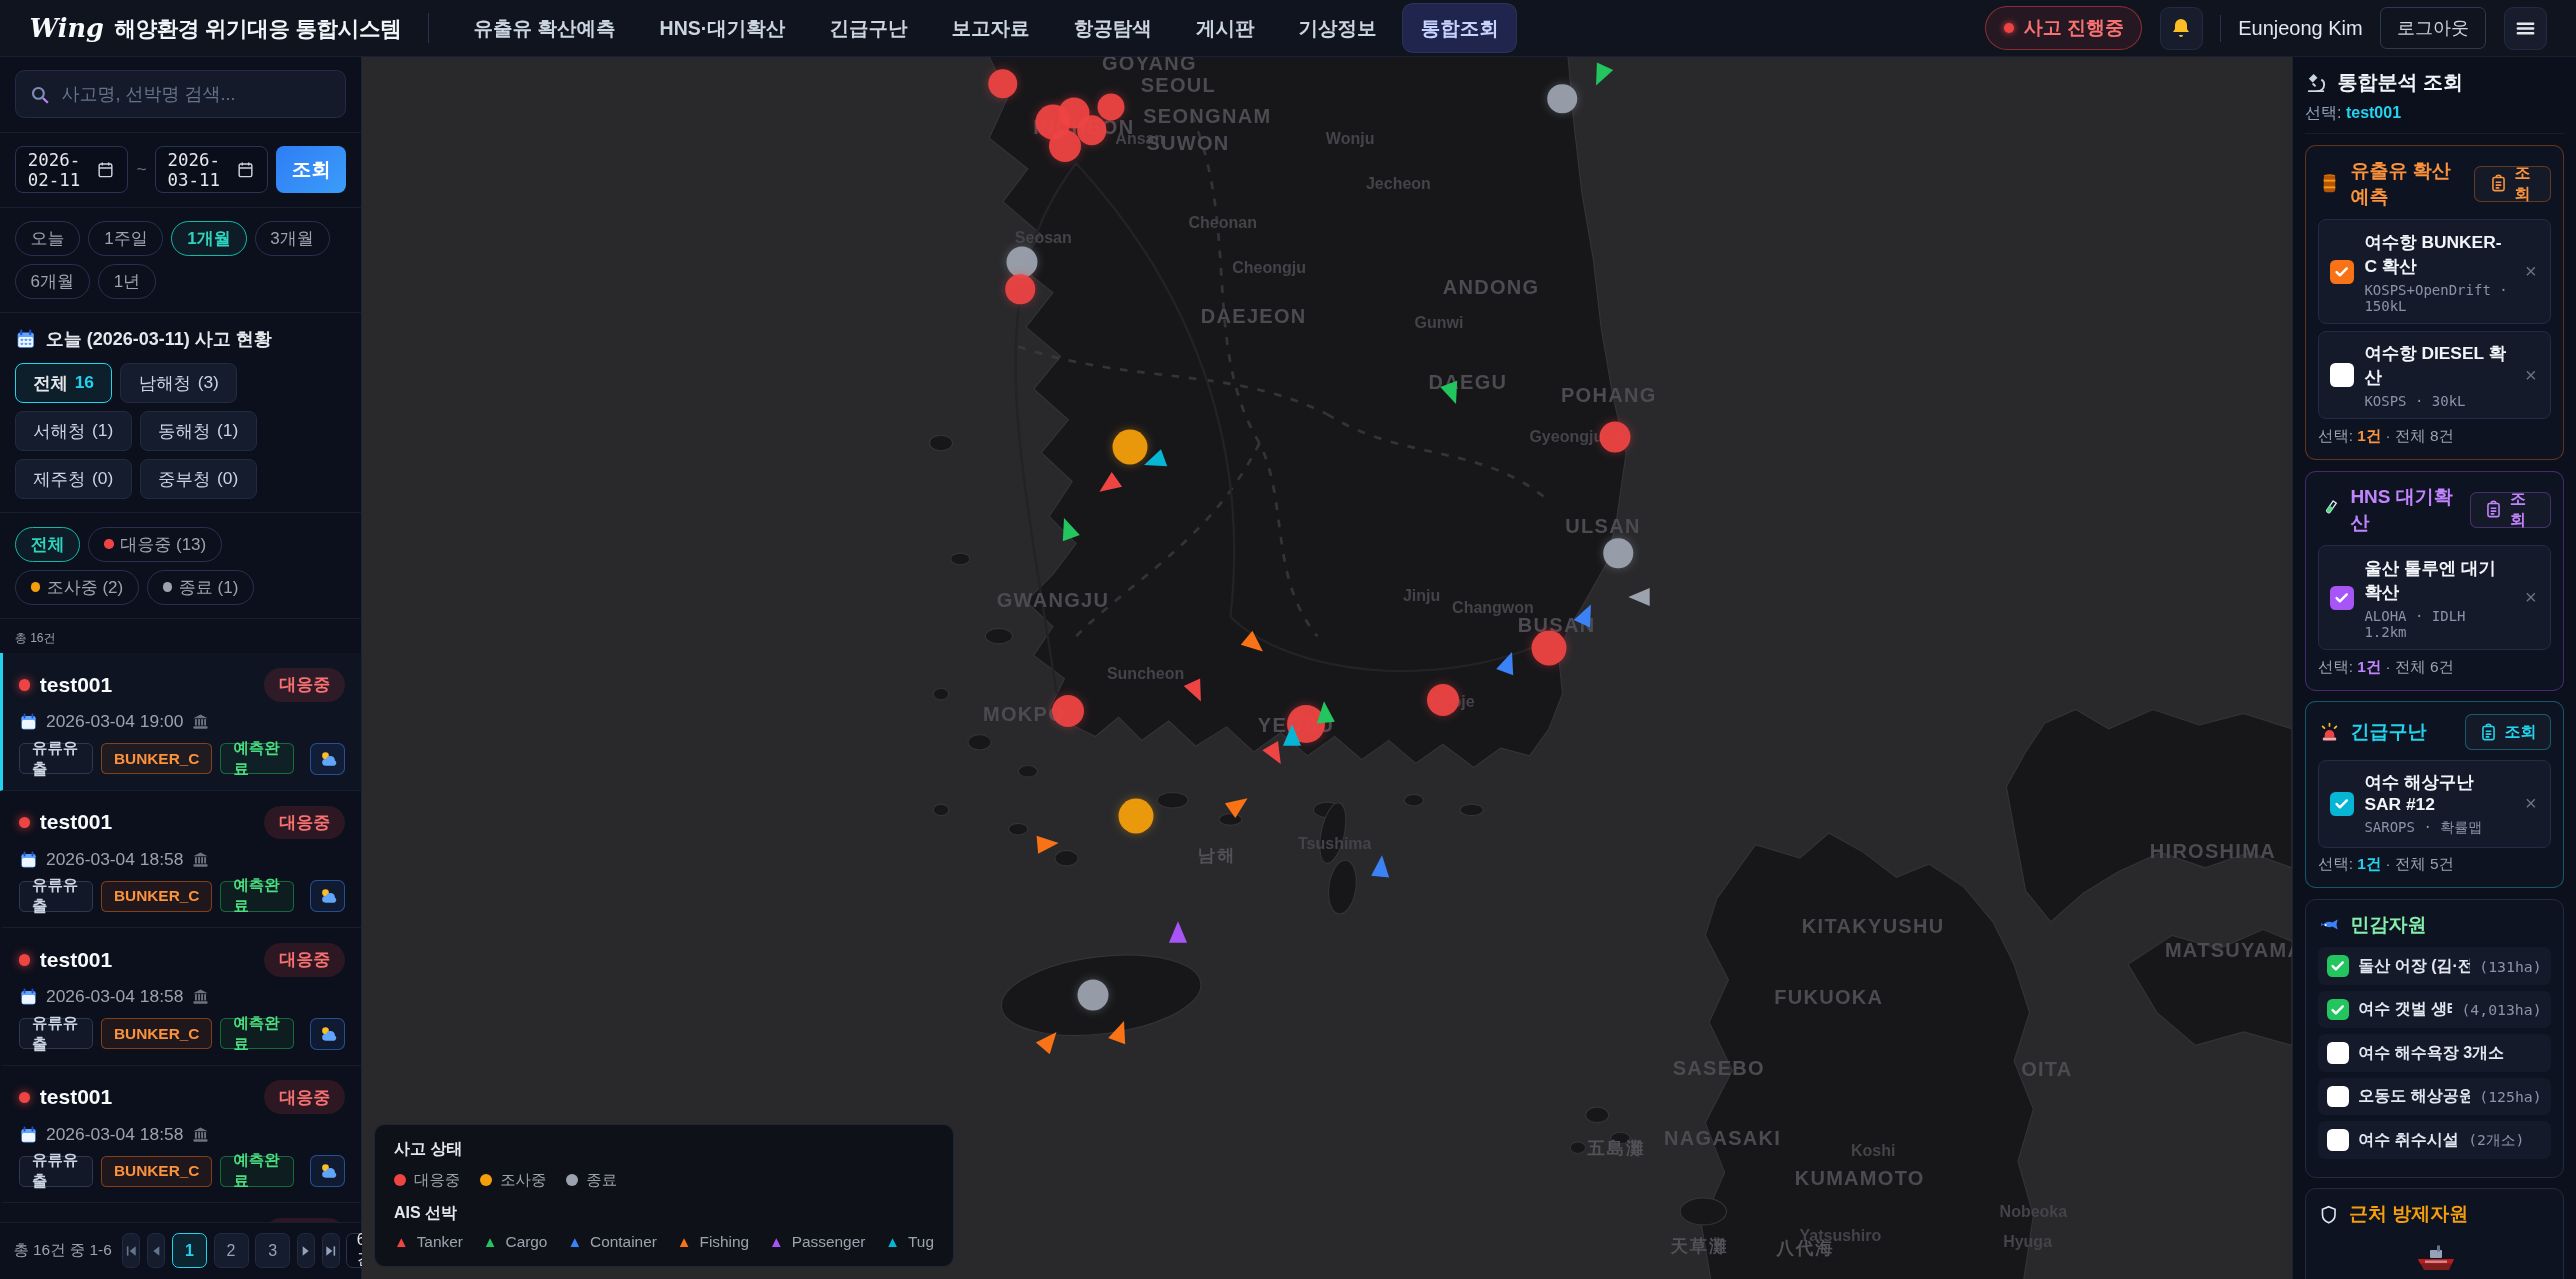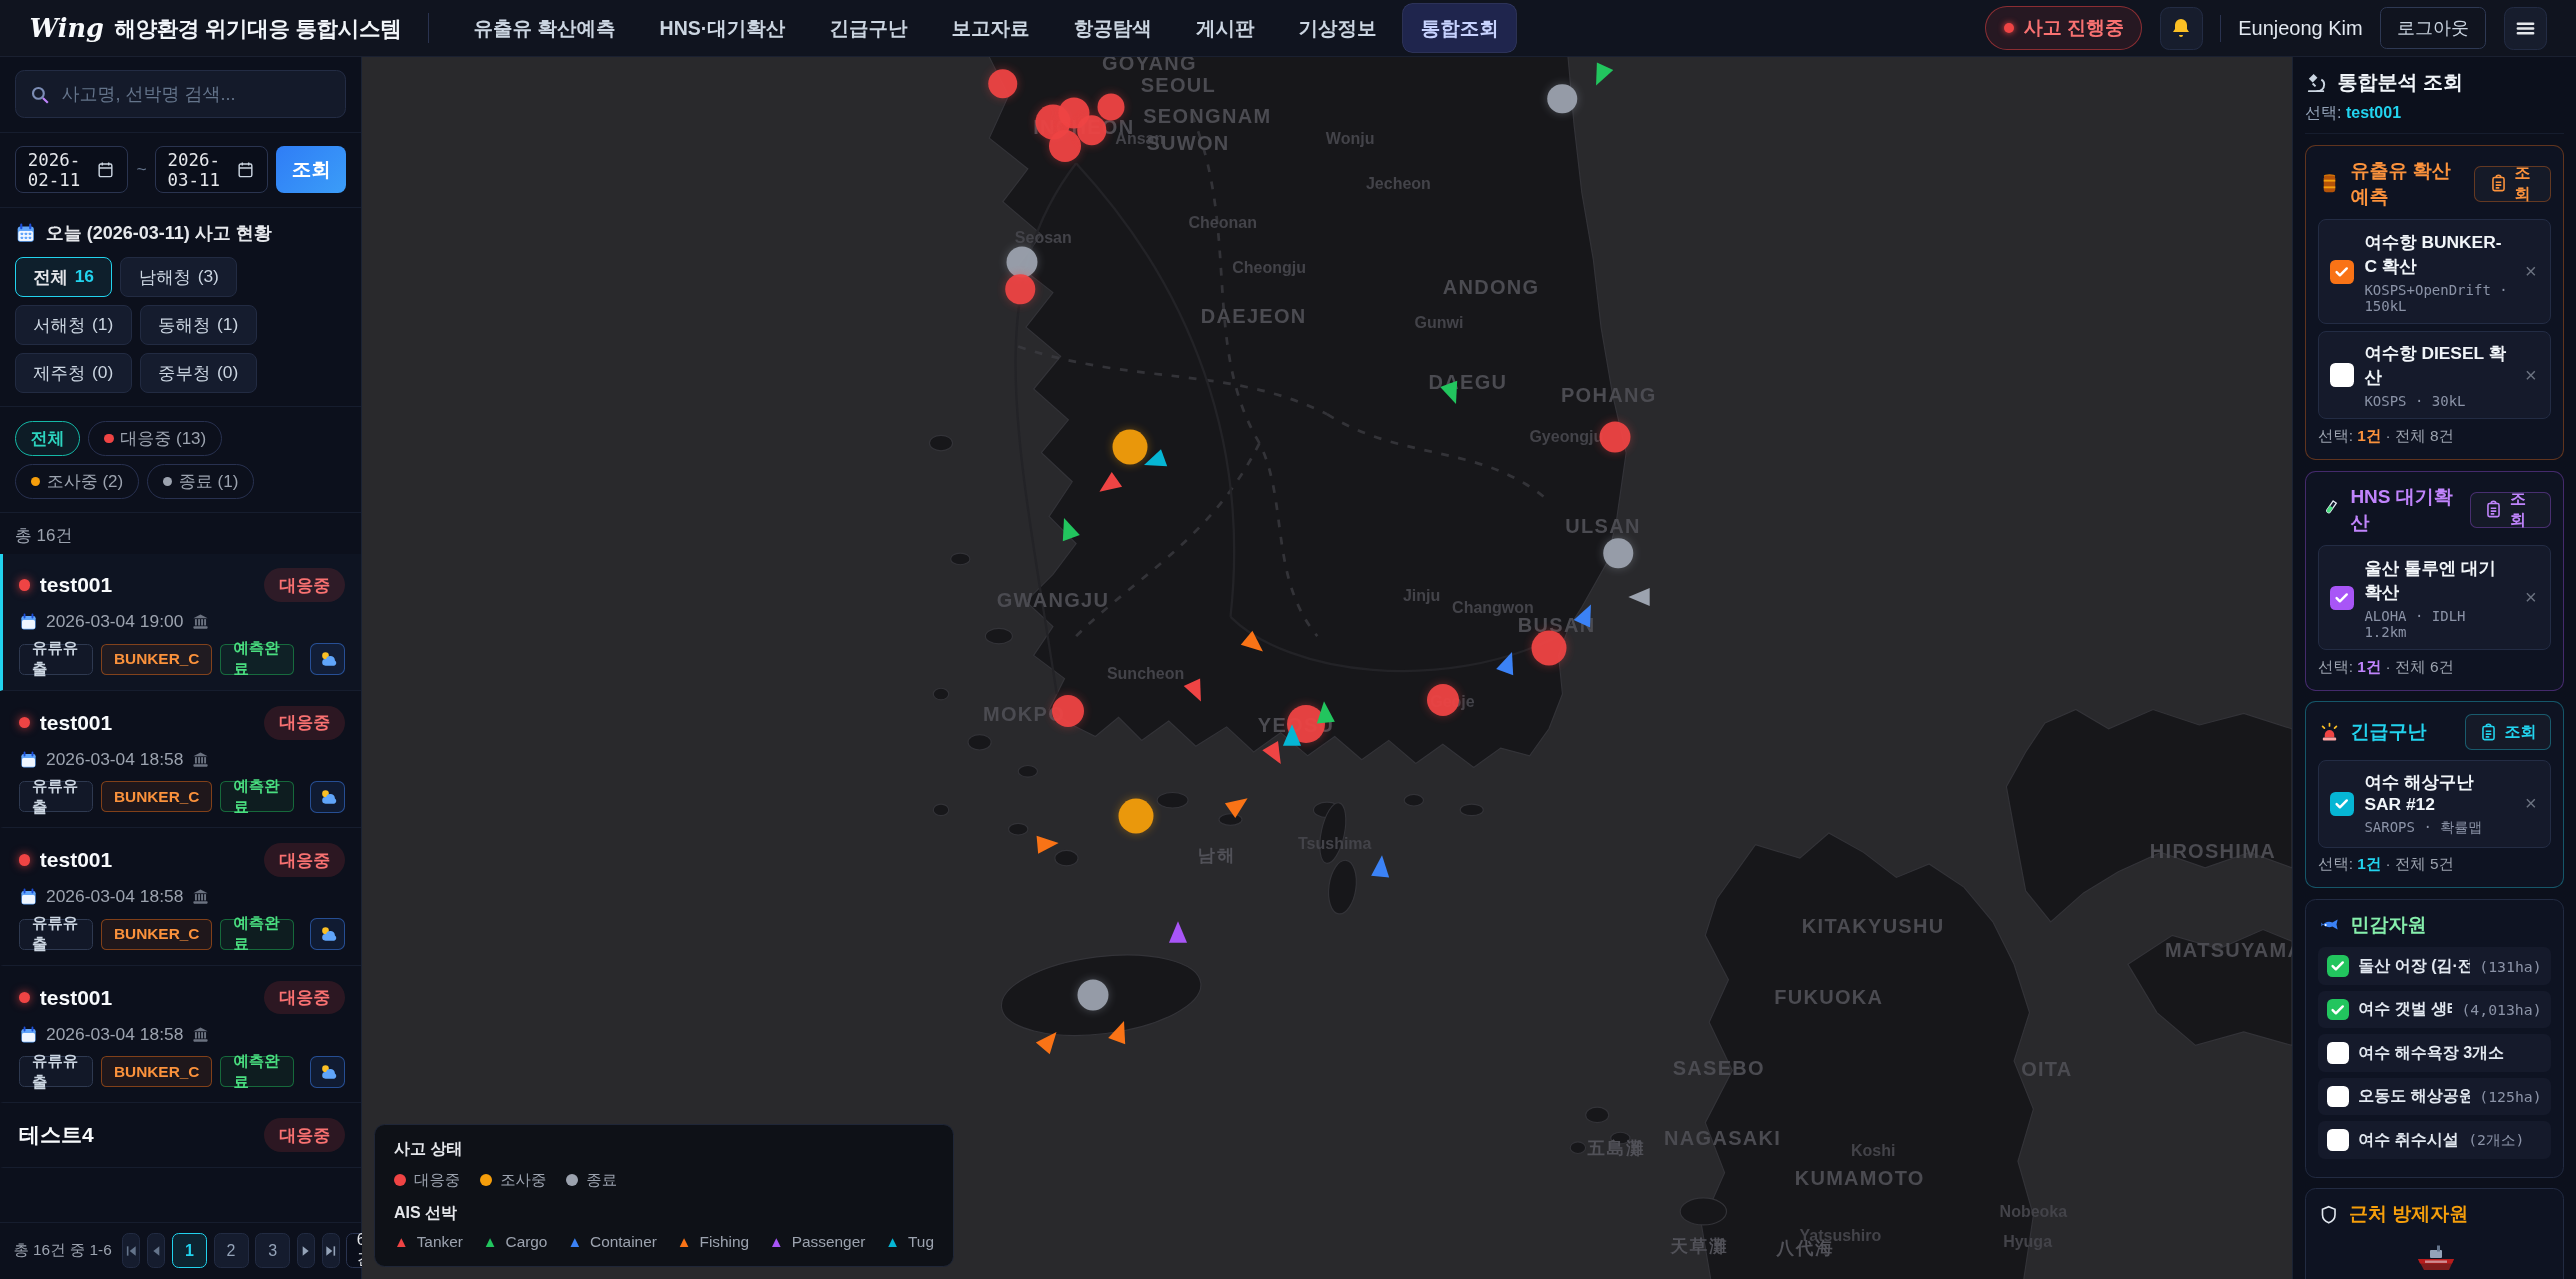--- a/index.html
+++ b/index.html
@@ -37,21 +37,21 @@
   .date-tilde { color:#64748b; font-size:17.4px; }
   .query-btn { width:70px; height:47px; border:none; border-radius:8px; background:linear-gradient(135deg,#2f7df6,#3b9df8); color:#fff; font-size:19.5px; font-weight:700; cursor:pointer; }
   .chips { display:flex; flex-wrap:wrap; gap:8px; }
   .chip { height:35px; display:inline-flex; align-items:center; gap:6.7px; padding:0 14.8px; border-radius:670px; border:0.7px solid #283150; background:transparent; color:#9ca3af; font-size:17px; cursor:pointer; white-space:nowrap; }
   .chip.active { border-color:#14b8a6; color:#2dd4bf; background:rgba(20,184,166,0.08); font-weight:700; }
   .sb-title { display:flex; align-items:center; gap:9.4px; font-size:18px; font-weight:700; color:#e5e7eb; margin-bottom:12px; }
   .region-chip { height:40px; border-radius:8px; border:0.7px solid #222b42; background:#151c2e; color:#cbd5e1; font-size:17.4px; padding:0 17.4px; display:inline-flex; align-items:center; gap:6.7px; cursor:pointer; }
   .region-chip.active { border-color:#22d3ee; background:rgba(34,211,238,0.08); color:#e5e7eb; font-weight:700; }
   .region-chip.active .cnt { color:#22d3ee; }
   .dot { width:9.4px; height:9.4px; border-radius:50%; display:inline-block; }
-  .total-label { font-size:17px; color:#9ca3af; padding:10.7px 14.8px 6.7px; }
+  .total-label { font-size:12px; color:#9ca3af; padding:10.7px 14.8px 6.7px; }
 
   .incident-list { flex:1; overflow:hidden; display:flex; flex-direction:column; }
   .card { padding:14.8px 16px; border-bottom:0.7px solid #161d2e; border-left:3.4px solid transparent; cursor:pointer; }
   .card.selected { border-left-color:#22d3ee; background:#0e1422; }
   .card-top { display:flex; align-items:center; gap:9.4px; }
   .card-dot { width:11.4px; height:11.4px; border-radius:50%; background:#ef4444; box-shadow:0 0 9.4px rgba(239,68,68,0.8); flex:none; }
   .card-name { font-size:21px; font-weight:700; color:#f8fafc; }
   .spacer { flex:1; }
   .card-badge { font-size:17px; font-weight:700; color:#f87171; background:rgba(239,68,68,0.14); border-radius:670px; padding:5.4px 14.8px; }
   .card-date { display:flex; align-items:center; gap:8px; margin:9.4px 0 10.7px; font-size:17.4px; color:#9ca3af; }
@@ -191,20 +191,30 @@
           <span class="mono">2026-03-11</span>
           <span class="ic">
               <svg width="19" height="19" viewBox="0 0 24 24" fill="none" stroke="#cbd5e1" stroke-width="1.8">
                 <rect x="4" y="5" width="16" height="16" rx="2"></rect>
                 <path d="M8 3v4M16 3v4M4 10h16"></path>
               </svg>
             </span>
         </div>
         <button class="query-btn">조회</button>
       </div>
+    </div>
+    <div class="sb-section">
+      <div class="chips" id="quick-chips">
+          <div class="chip">오늘</div>
+          <div class="chip">1주일</div>
+          <div class="chip active">1개월</div>
+          <div class="chip">3개월</div>
+          <div class="chip">6개월</div>
+          <div class="chip">1년</div>
+        </div>
     </div>
     <div class="sb-section">
       <div class="sb-title">
         <span class="ic">
           <svg width="21.5" height="21.5" viewBox="0 0 24 24">
               <rect x="3" y="5" width="18" height="17" rx="3" fill="#60a5fa"></rect>
               <rect x="3.8" y="10" width="16.4" height="11.2" rx="2" fill="#eff6ff"></rect>
               <path d="M7 3v4M17 3v4" stroke="#1d4ed8" stroke-width="2.4" stroke-linecap="round"></path>
               <g fill="#60a5fa">
                 <rect x="6.4" y="12" width="2.6" height="2.6" rx=".5"></rect>

